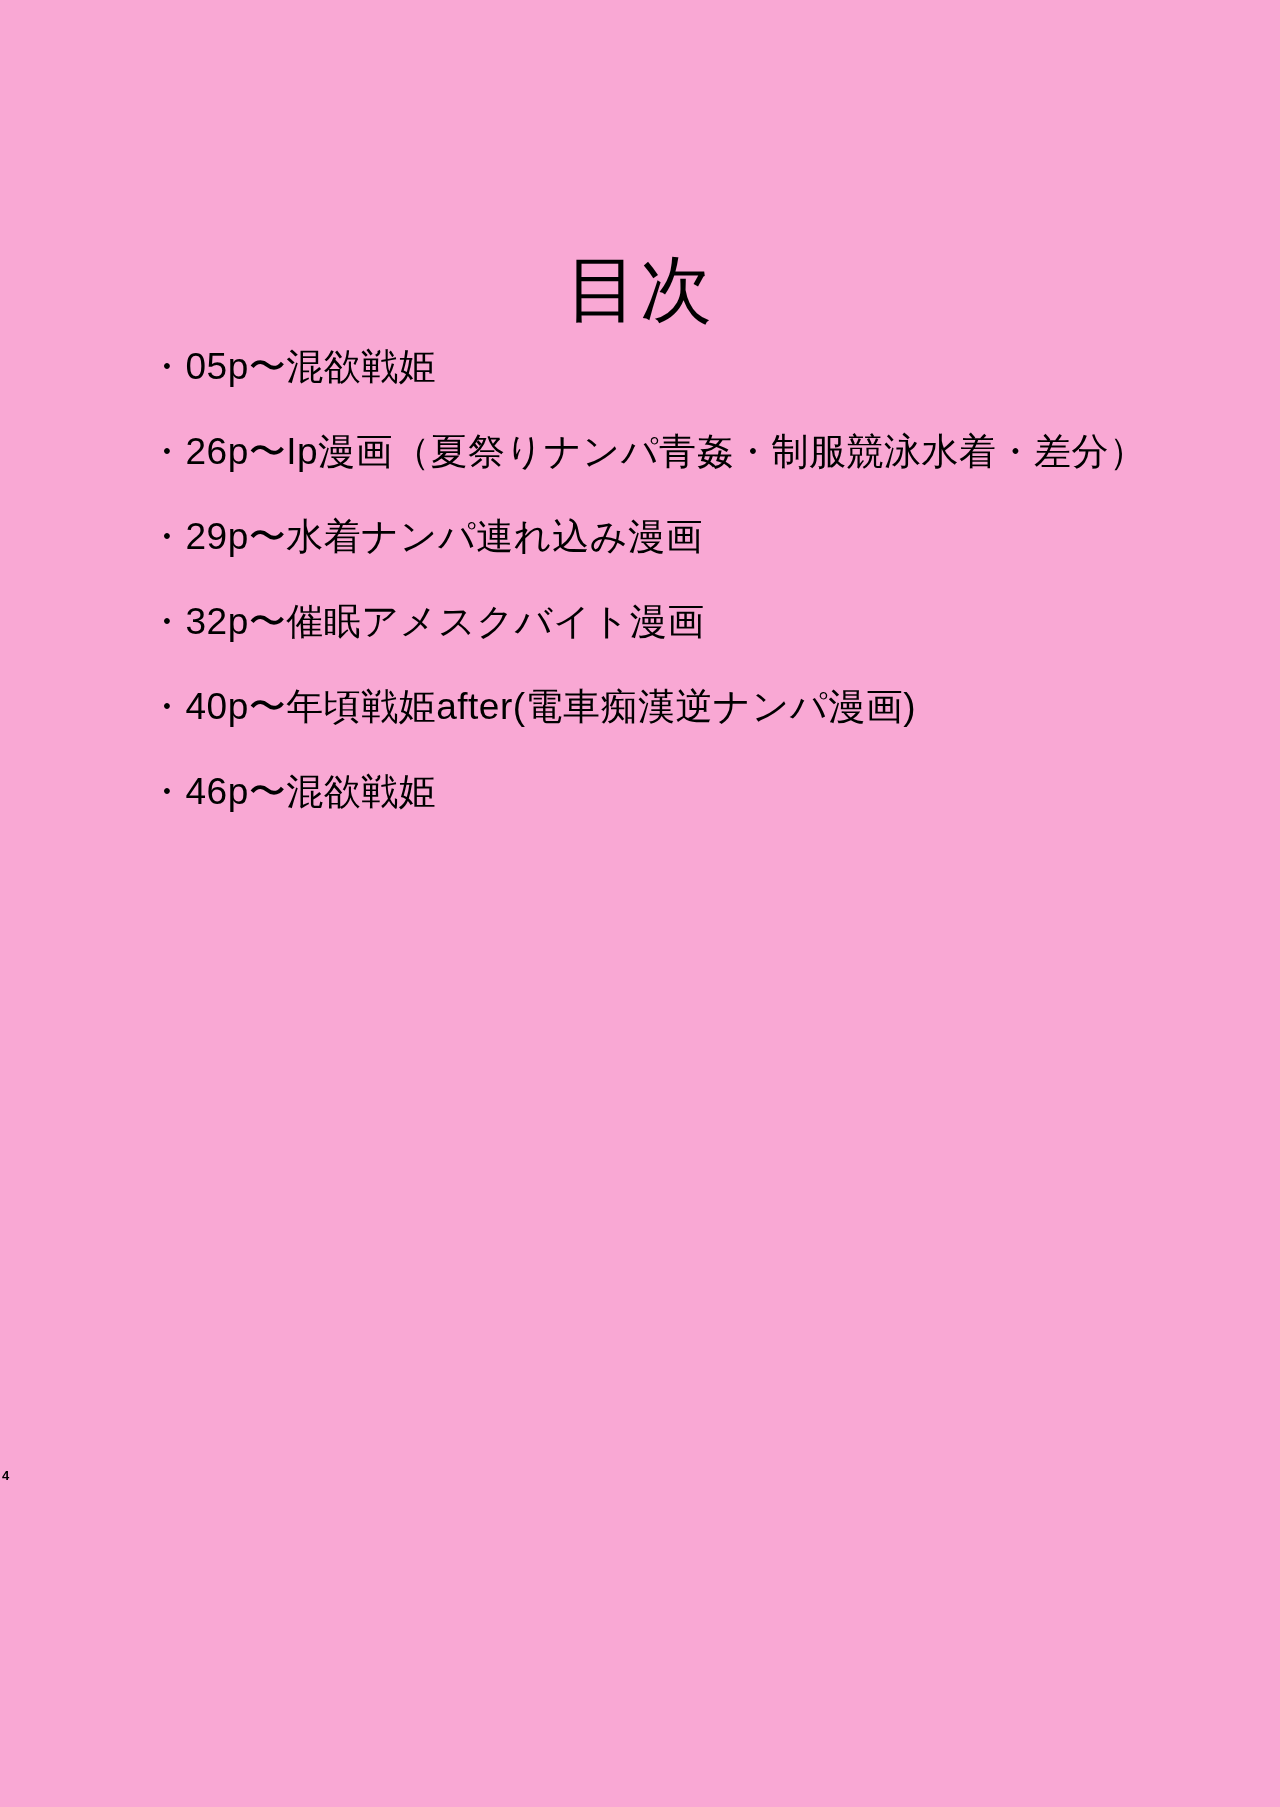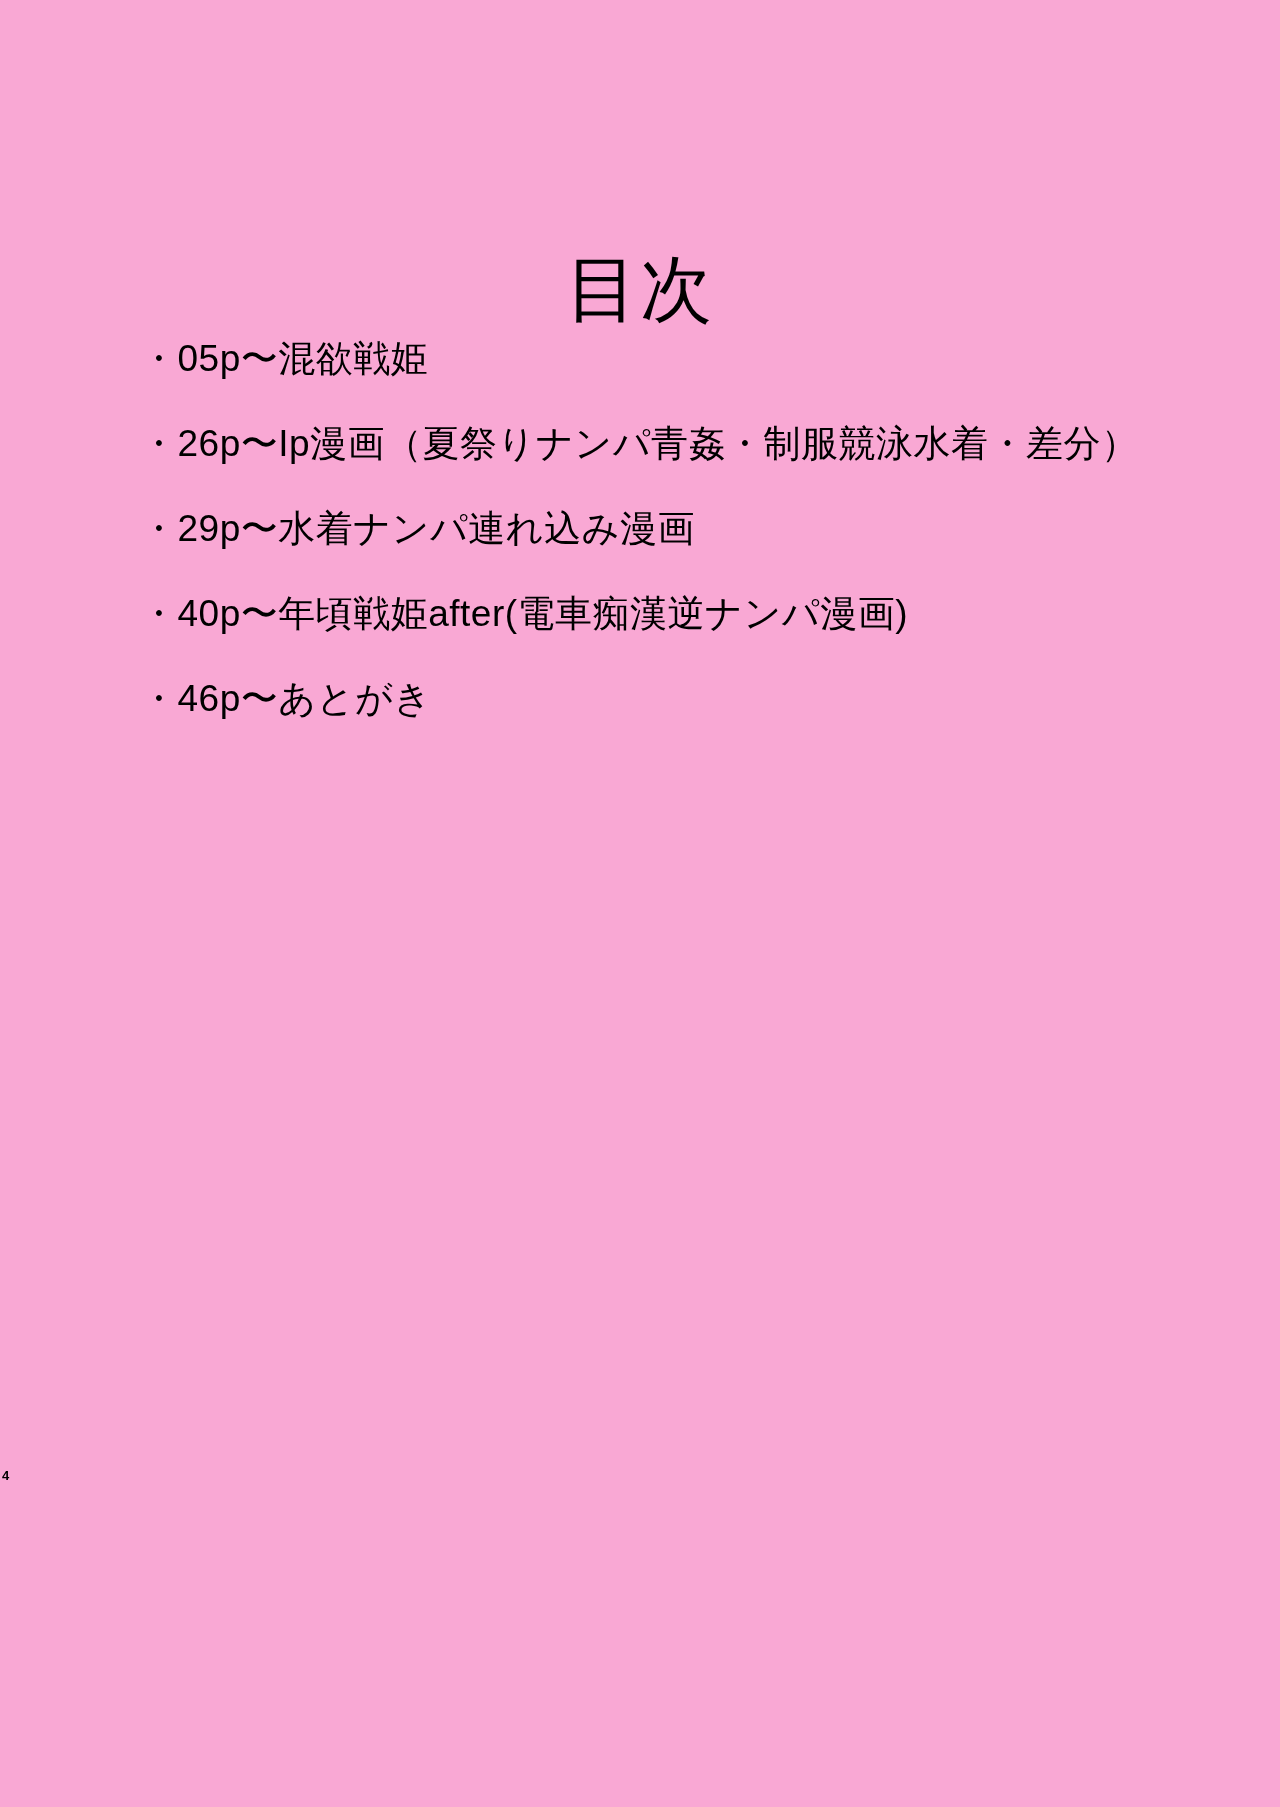--- a/index.html
+++ b/index.html
@@ -27,21 +27,21 @@
     font-weight: 400;
     letter-spacing: 2px;
     color: #000000;
   }
   .toc-list {
     position: absolute;
     top: 340px;
     left: 140px;
     width: 1060px;
     list-style: none;
-    margin: 0;
+    margin: 8px;
     padding: 0;
   }
   .toc-item {
     font-size: 37px;
     line-height: 1;
     margin: 0 0 48px 0;
     white-space: nowrap;
     color: #000000;
     letter-spacing: 0.5px;
   }
@@ -58,19 +58,20 @@
 <body>
 
 <div class="page">
 
   <h1 class="toc-title">目次</h1>
 
   <ul class="toc-list">
     <li class="toc-item">・05p〜混欲戦姫</li>
     <li class="toc-item">・26p〜Ip漫画（夏祭りナンパ青姦・制服競泳水着・差分）</li>
     <li class="toc-item">・29p〜水着ナンパ連れ込み漫画</li>
+    <li class="toc-item">・32p〜催眠アメスクバイト漫画</li>
     <li class="toc-item">・40p〜年頃戦姫after(電車痴漢逆ナンパ漫画)</li>
-    <li class="toc-item">・46p〜あとがき</li>
+    <li class="toc-item">・46p〜混欲戦姫</li>
   </ul>
 
   <div class="page-number">4</div>
 
 </div>
 
 </body></html>

